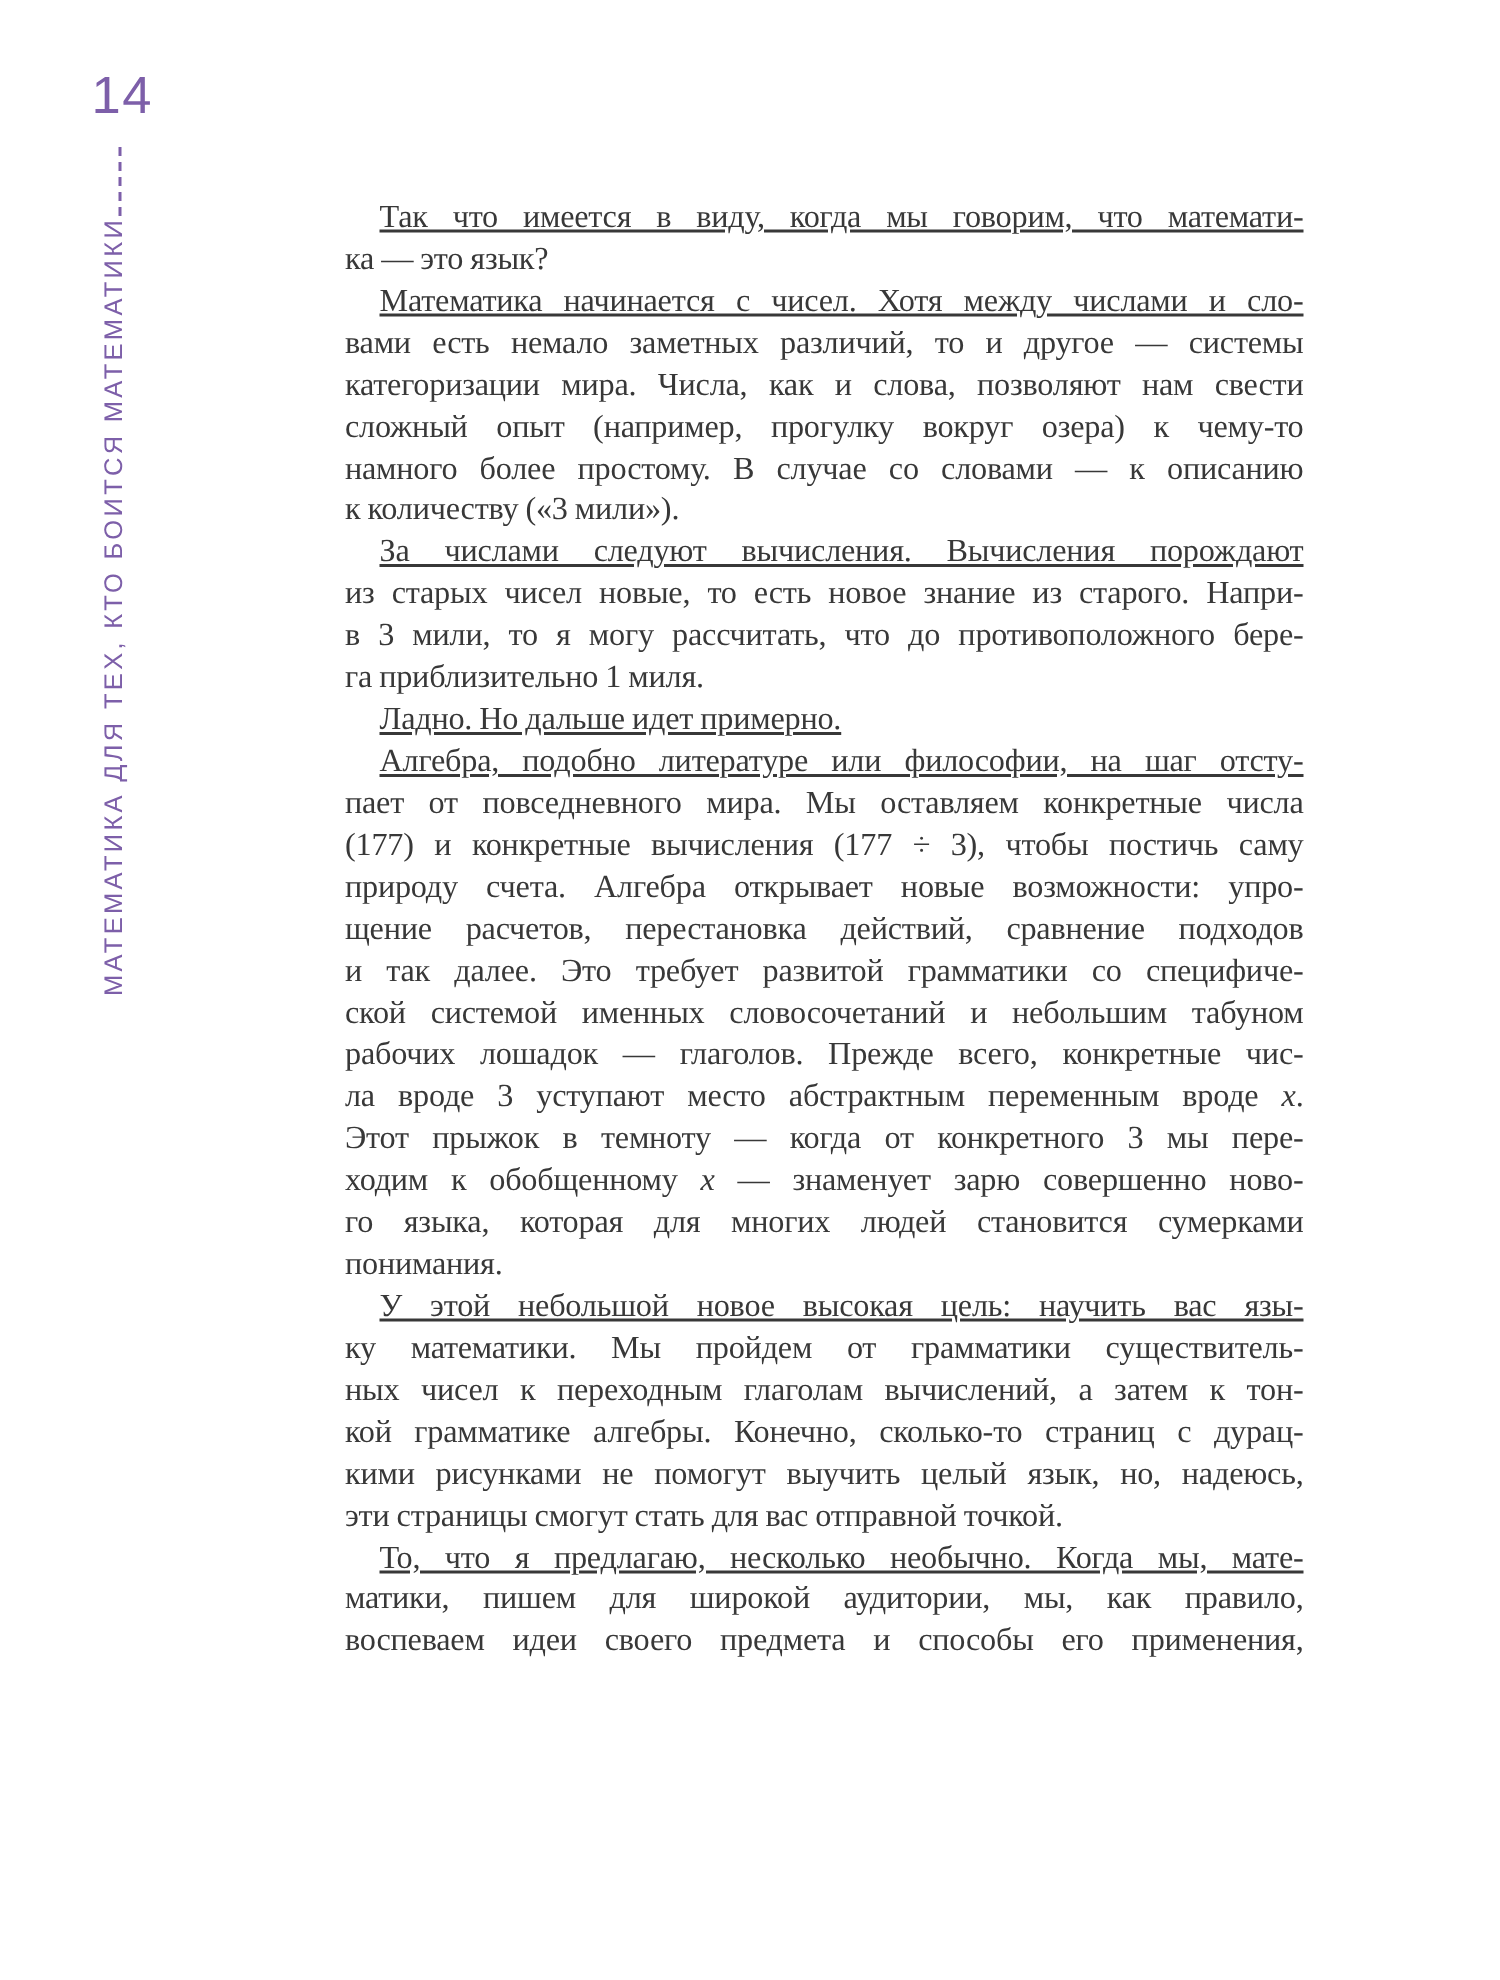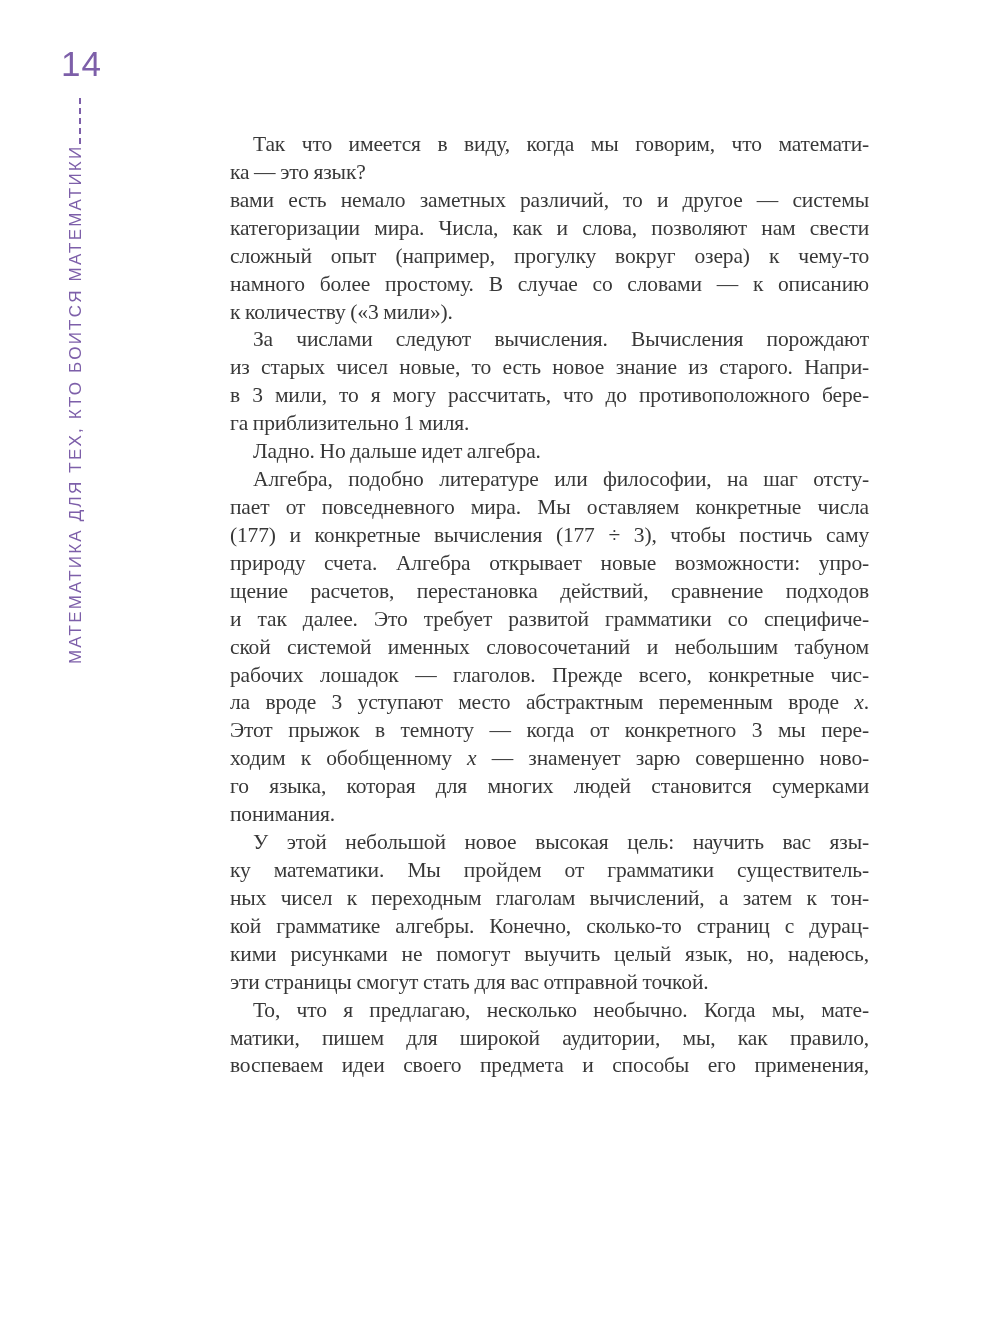--- a/index.html
+++ b/index.html
@@ -73,54 +73,56 @@
     text-align-last: justify;
   }
   .line.last {
     text-align-last: left;
   }
   .para.justify-last .line.last {
     text-align-last: justify;
   }
   .line.first {
     text-indent: 23px;
+    text-decoration: underline;
   }
   .line i { font-style: italic; }
 </style>
 </head>
 <body>
 
 <div class="page">
 
   <div class="page-num">14</div>
 
   <div class="dash-leader"></div>
 
   <div class="vertical-title">МАТЕМАТИКА ДЛЯ ТЕХ, КТО БОИТСЯ МАТЕМАТИКИ</div>
 
   <div class="text-block">
       <div class="para">
         <div class="line first">Так что имеется в виду, когда мы говорим, что математи-</div>
         <div class="line last">ка — это язык?</div>
       </div>
       <div class="para">
+        <div class="line first">Математика начинается с чисел. Хотя между числами и сло-</div>
         <div class="line">вами есть немало заметных различий, то и другое — системы</div>
         <div class="line">категоризации мира. Числа, как и слова, позволяют нам свести</div>
         <div class="line">сложный опыт (например, прогулку вокруг озера) к чему-то</div>
         <div class="line">намного более простому. В случае со словами — к описанию</div>
         <div class="line last">к количеству («3 мили»).</div>
       </div>
       <div class="para">
         <div class="line first">За числами следуют вычисления. Вычисления порождают</div>
         <div class="line">из старых чисел новые, то есть новое знание из старого. Напри-</div>
         <div class="line">в 3 мили, то я могу рассчитать, что до противоположного бере-</div>
         <div class="line last">га приблизительно 1 миля.</div>
       </div>
       <div class="para">
-        <div class="line first last">Ладно. Но дальше идет алгебра.</div>
+        <div class="line first last">Ладно. Но дальше идет примерно.</div>
       </div>
       <div class="para">
         <div class="line first">Алгебра, подобно литературе или философии, на шаг отсту-</div>
         <div class="line">пает от повседневного мира. Мы оставляем конкретные числа</div>
         <div class="line">(177) и конкретные вычисления (177 ÷ 3), чтобы постичь саму</div>
         <div class="line">природу счета. Алгебра открывает новые возможности: упро-</div>
         <div class="line">щение расчетов, перестановка действий, сравнение подходов</div>
         <div class="line">и так далее. Это требует развитой грамматики со специфиче-</div>
         <div class="line">ской системой именных словосочетаний и небольшим табуном</div>
         <div class="line">рабочих лошадок — глаголов. Прежде всего, конкретные чис-</div>

